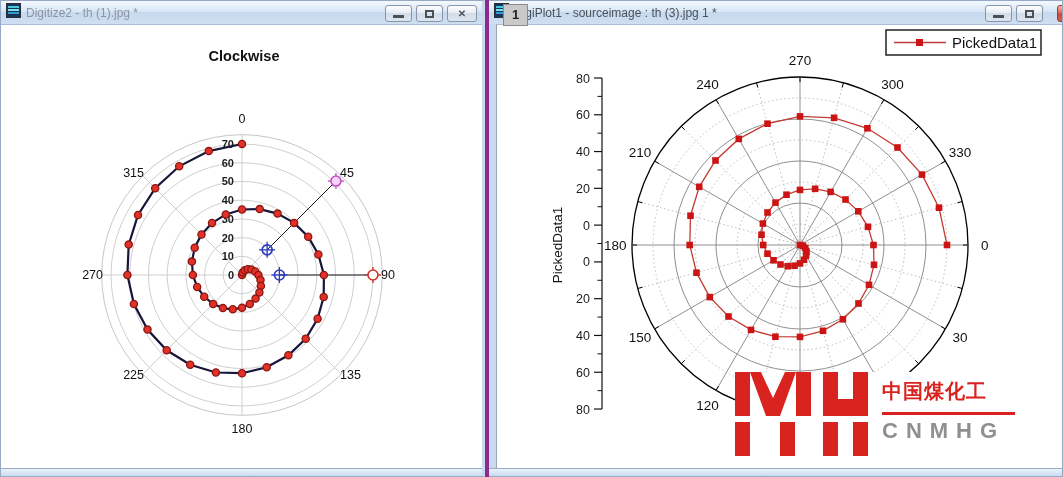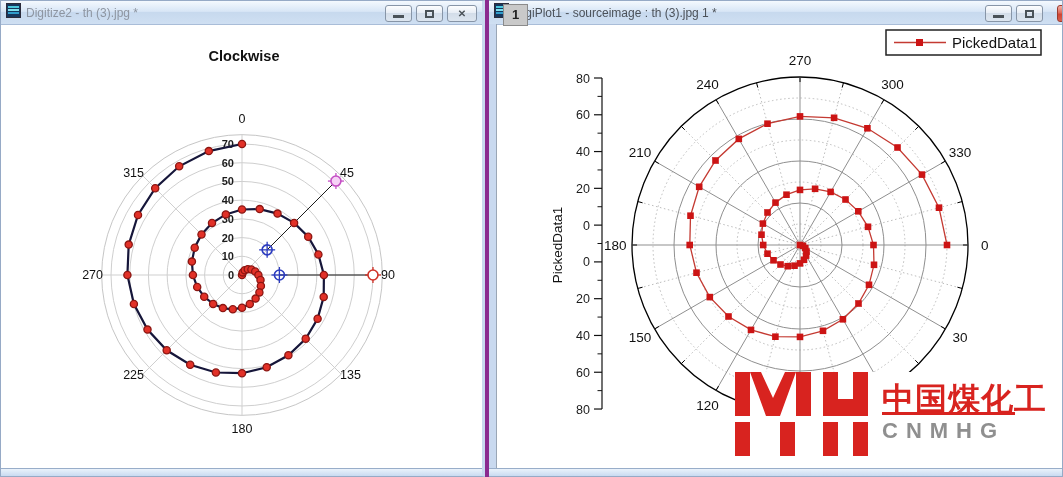--- a/index.html
+++ b/index.html
@@ -33,21 +33,21 @@
   .client{position:absolute;left:1px;top:23px;right:1px;bottom:7px;background:#fff;}
   .bottom-strip{position:absolute;left:0;right:0;bottom:0;height:7px;
                 background:linear-gradient(#eaf2fb,#c9dbf1);border-top:1px solid #98adc9;z-index:30;}
   .rwin-left-border{position:absolute;left:0;top:23px;bottom:0;width:7px;background:#c9d9ef;
                     border-right:1px solid #9aa6b5;z-index:5;}
   .page-tab{position:absolute;left:14px;top:3px;width:25px;height:22px;background:#c9c9c9;
             border:1px solid #8b8b8b;box-sizing:border-box;text-align:center;font-size:13px;
             font-weight:bold;color:#222;line-height:20px;z-index:6;}
   svg.chart{position:absolute;left:0;top:0;}
   #watermark{position:absolute;left:735px;top:372px;width:290px;height:94px;background:#fff;z-index:20;}
-  #wm-cn{position:absolute;left:147px;top:6px;font-size:32px;font-weight:600;color:#d8231f;
+  #wm-cn{position:absolute;left:147px;top:6px;font-size:20px;font-weight:600;color:#d8231f;
          letter-spacing:1px;white-space:nowrap;font-family:Liberation Mono, monospace;}
   #wm-line{position:absolute;left:147px;top:40px;width:133px;height:3px;background:#d8231f;}
   #wm-en{position:absolute;left:147px;top:46px;font-size:22px;font-weight:700;color:#8f8f8f;
          letter-spacing:8px;white-space:nowrap;}
 </style>
 </head>
 <body>
 
 <div id="stage">
 
@@ -173,21 +173,21 @@
     </div>
     <div class="titlebar">
       <span class="win-icon">
         <svg width="15" height="15">
             <rect x="0.5" y="0.5" width="14" height="14" fill="#16365c" stroke="#2b2b3a"></rect>
           <rect x="2" y="3" width="11" height="2" fill="#49c7de"></rect>
           <rect x="2" y="6" width="11" height="2" fill="#7fe0ef"></rect>
           <rect x="2" y="9" width="11" height="2" fill="#2f9ccb"></rect>
         </svg>
       </span>
-      <span class="title-text">Digitize2 - th (3).jpg *</span>
+      <span class="title-text">Digitize2 - th (1).jpg *</span>
       <span class="tb-buttons">
         <span class="tb-btn">
             <span class="g-min"></span>
           </span>
         <span class="tb-btn">
             <span class="g-max"></span>
           </span>
         <span class="tb-btn wide">
             <span class="g-close">✕</span>
           </span>

